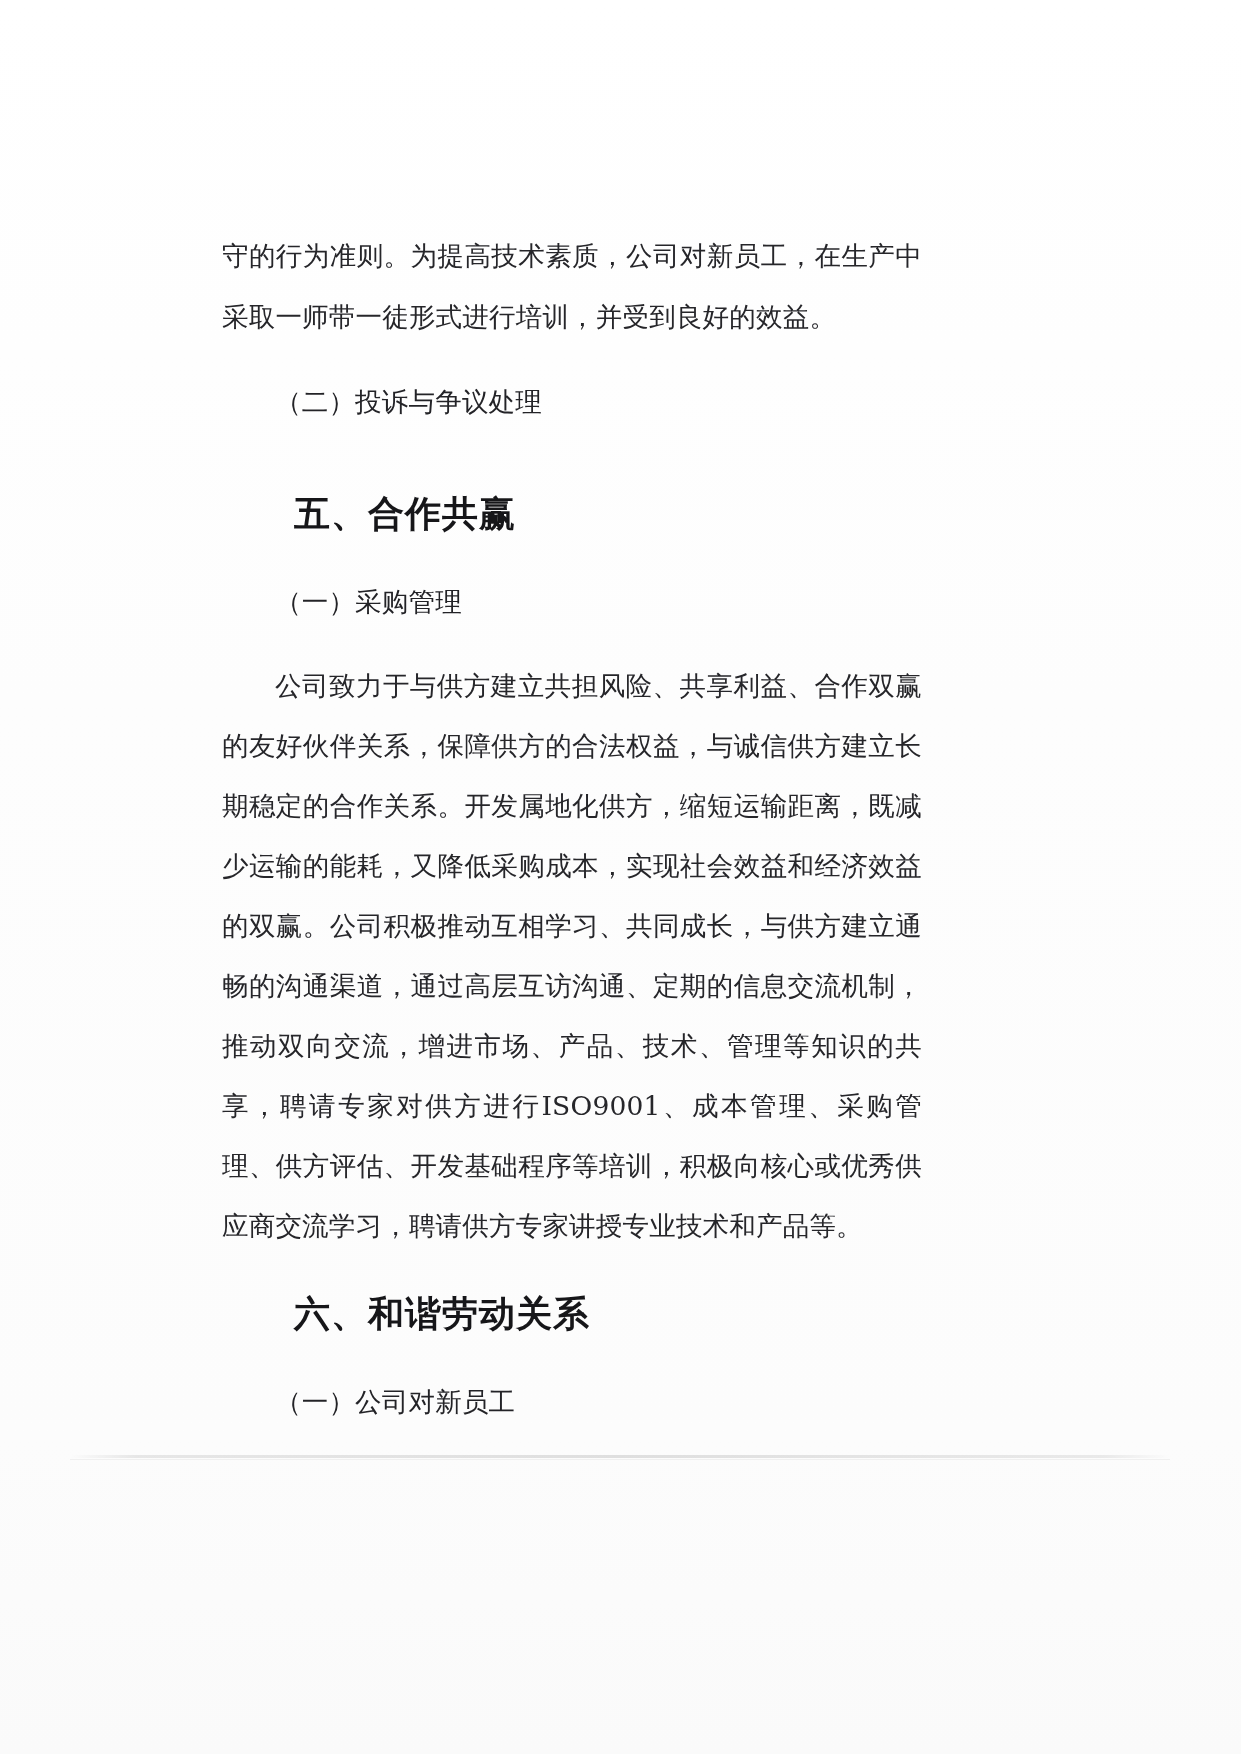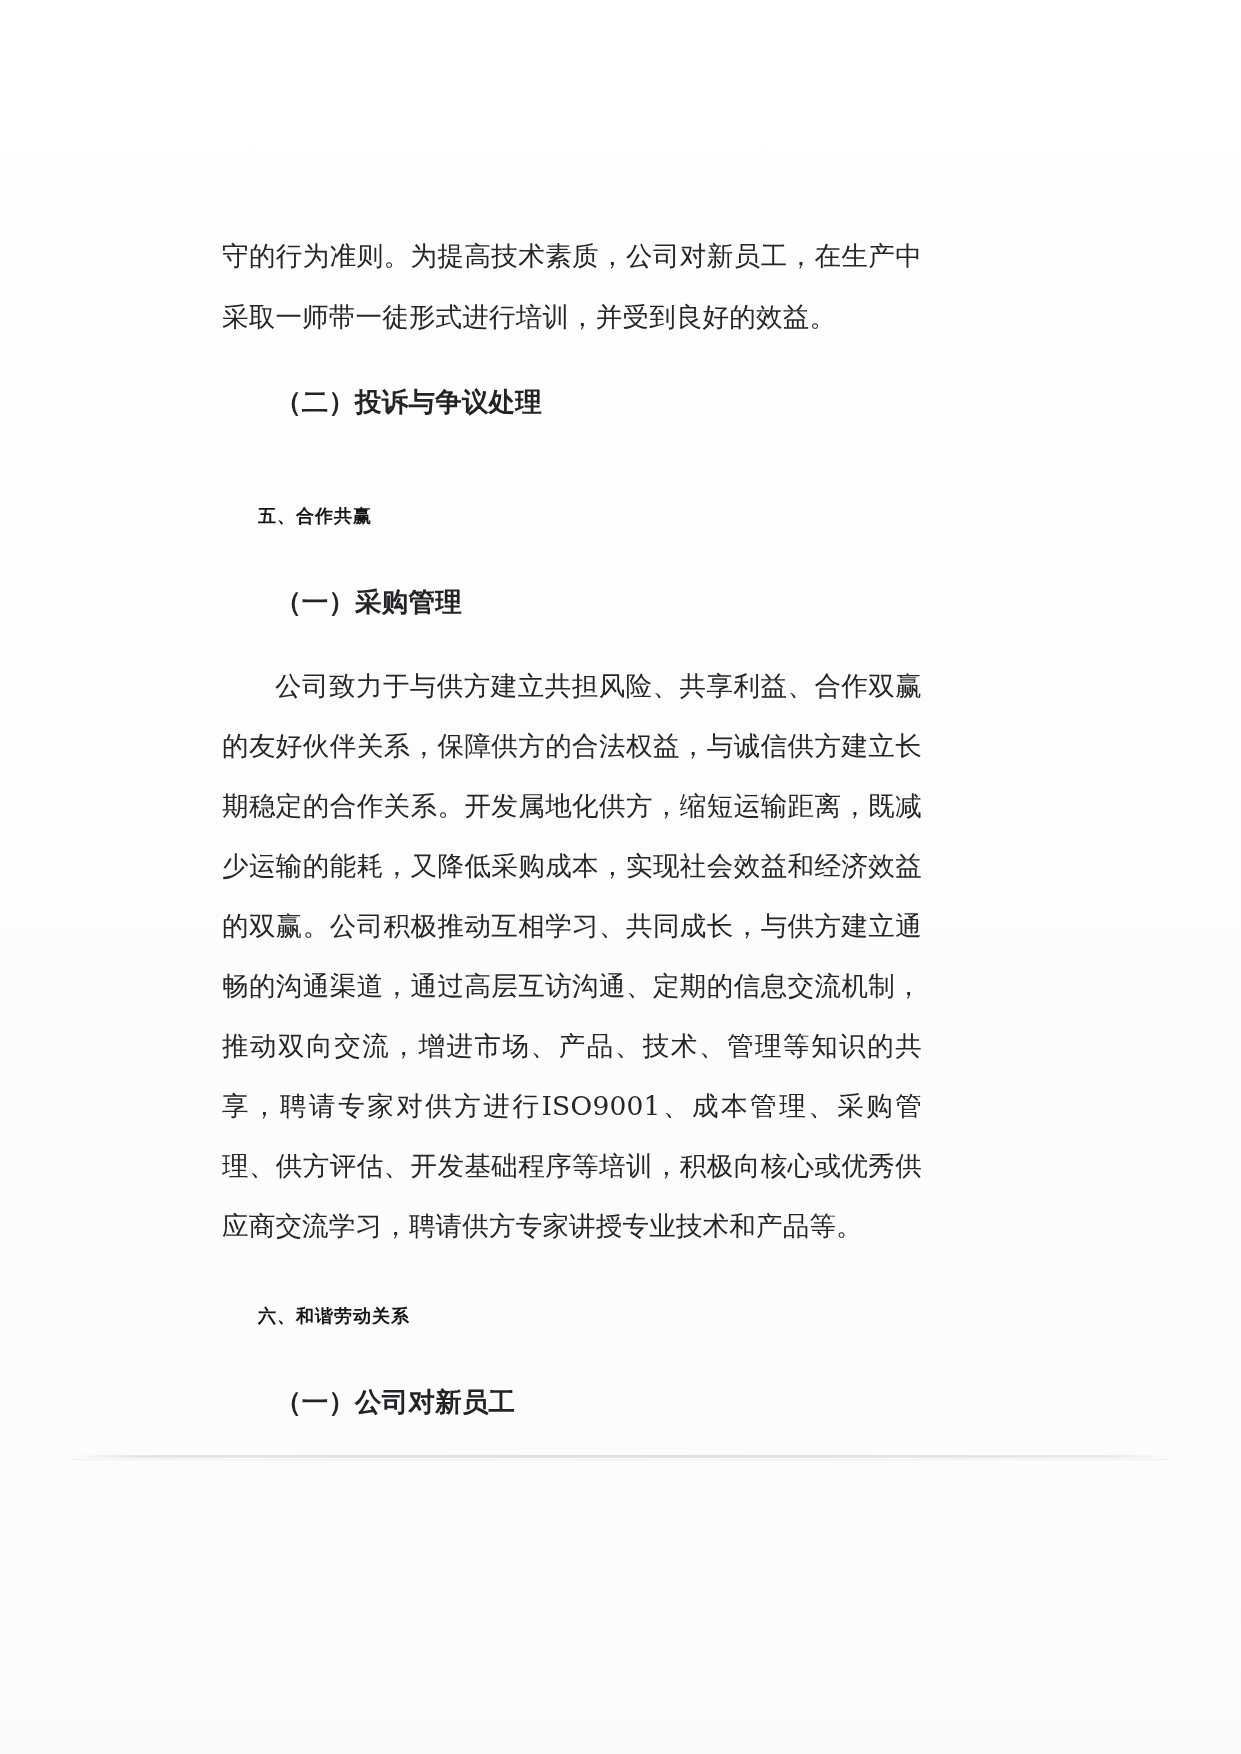--- a/index.html
+++ b/index.html
@@ -50,31 +50,30 @@
   .para.tight {
     line-height: 60px;
   }
   .sub-head {
     margin: 0;
     font-size: 26.5px;
     line-height: 61px;
     color: #232327;
     text-indent: 2em;
     letter-spacing: 0.2px;
-    font-weight: bold;
   }
   .sec-head {
     margin: 0;
-    font-size: 18px;
+    font-size: 36px;
     line-height: 61px;
     color: #161619;
     text-indent: 2em;
     font-weight: bold;
     letter-spacing: 1px;
-    font-family: Liberation Sans, sans-serif;
+    font-family: Liberation Mono, monospace;
   }
   .gap-s { height: 24px; }
   .gap-m { height: 30px; }
   
   #scan-line {
     position: absolute;
     left: 70px;
     top: 1455px;
     width: 1100px;
     height: 3px;

